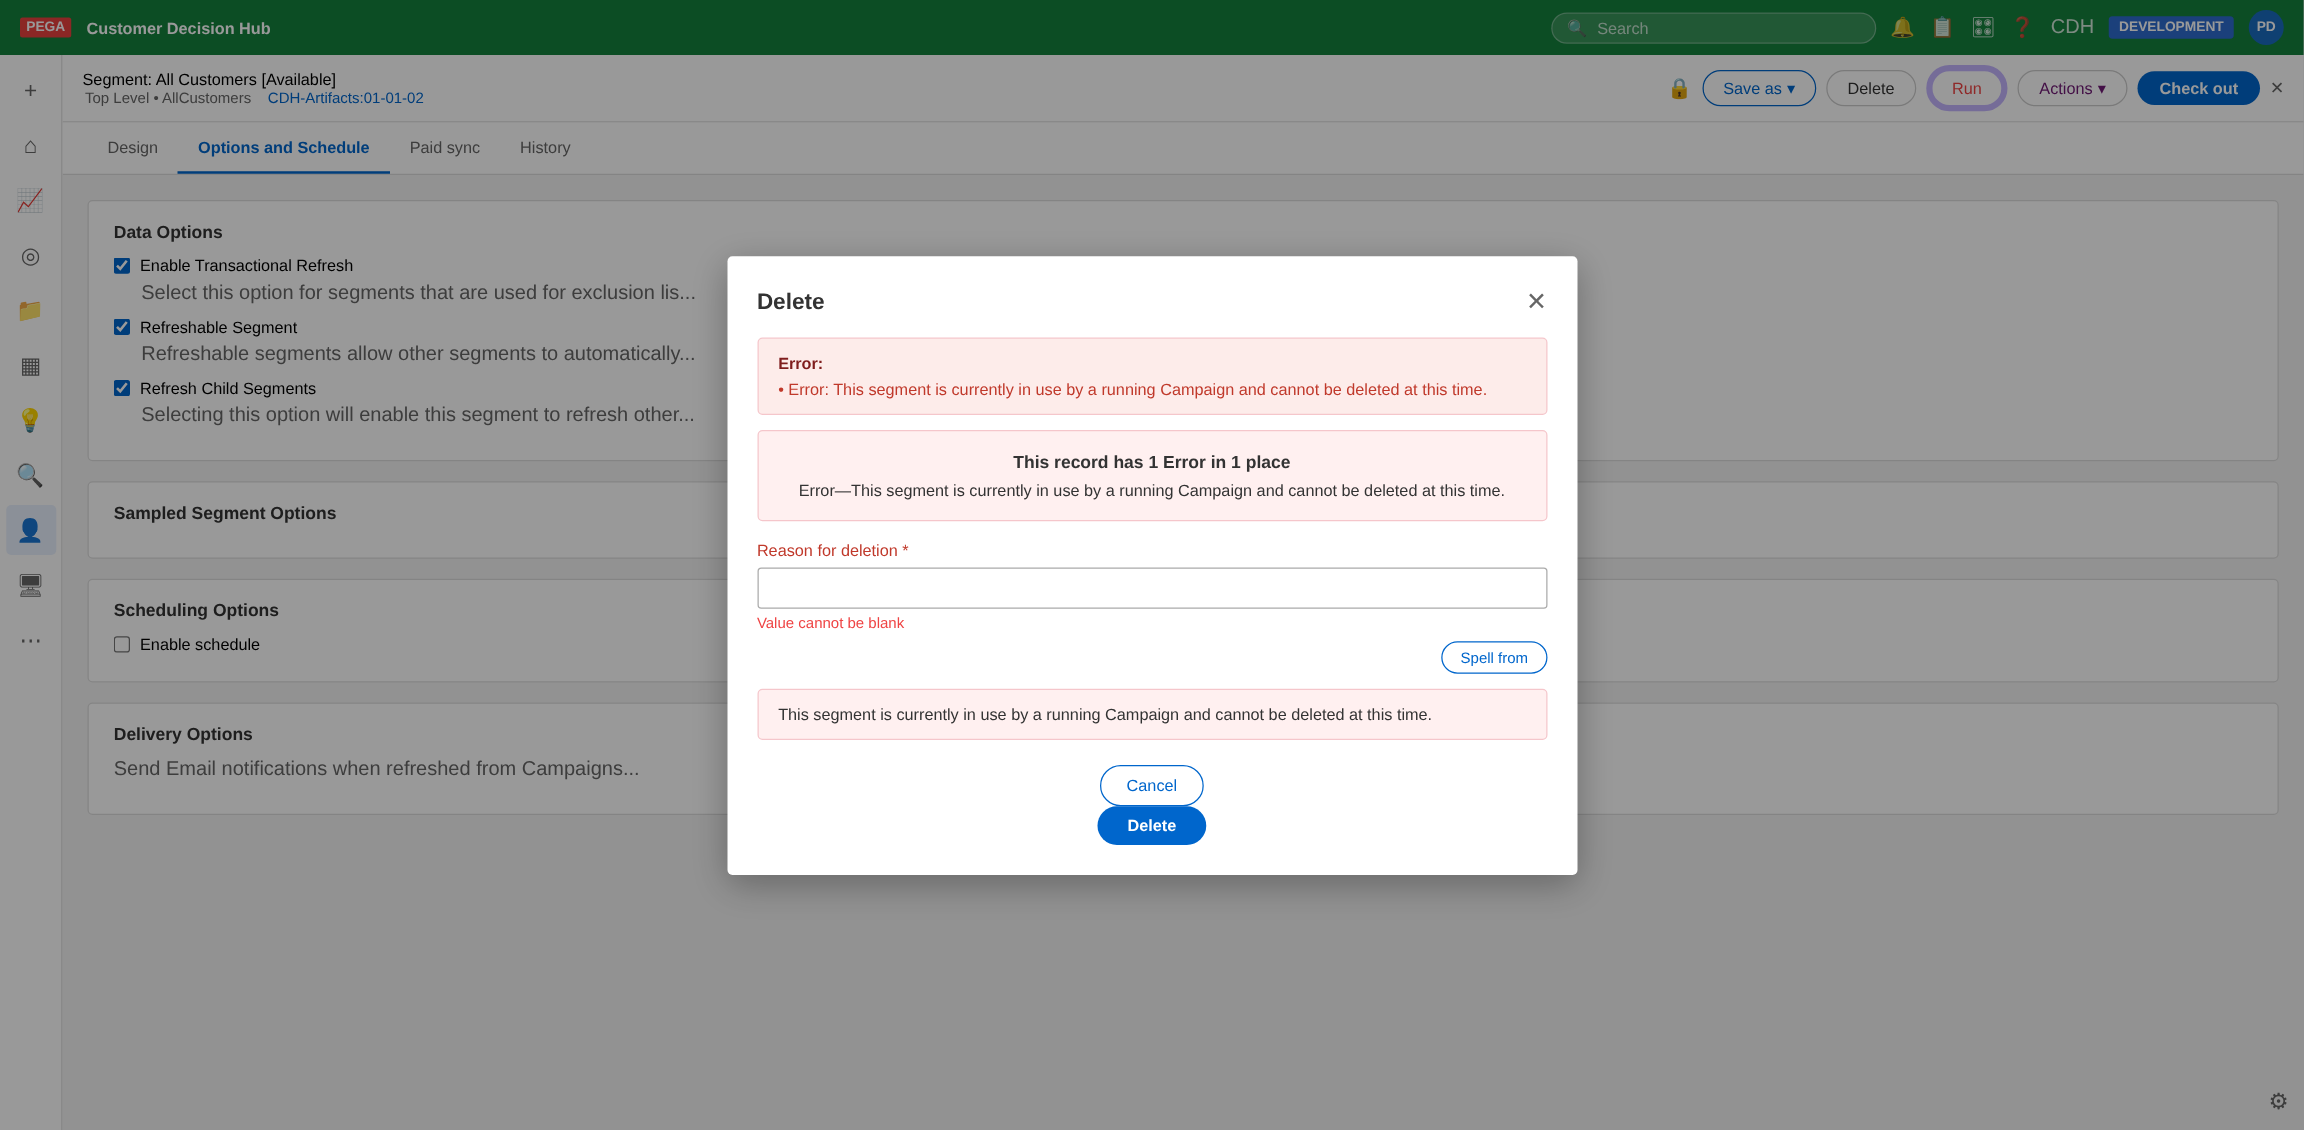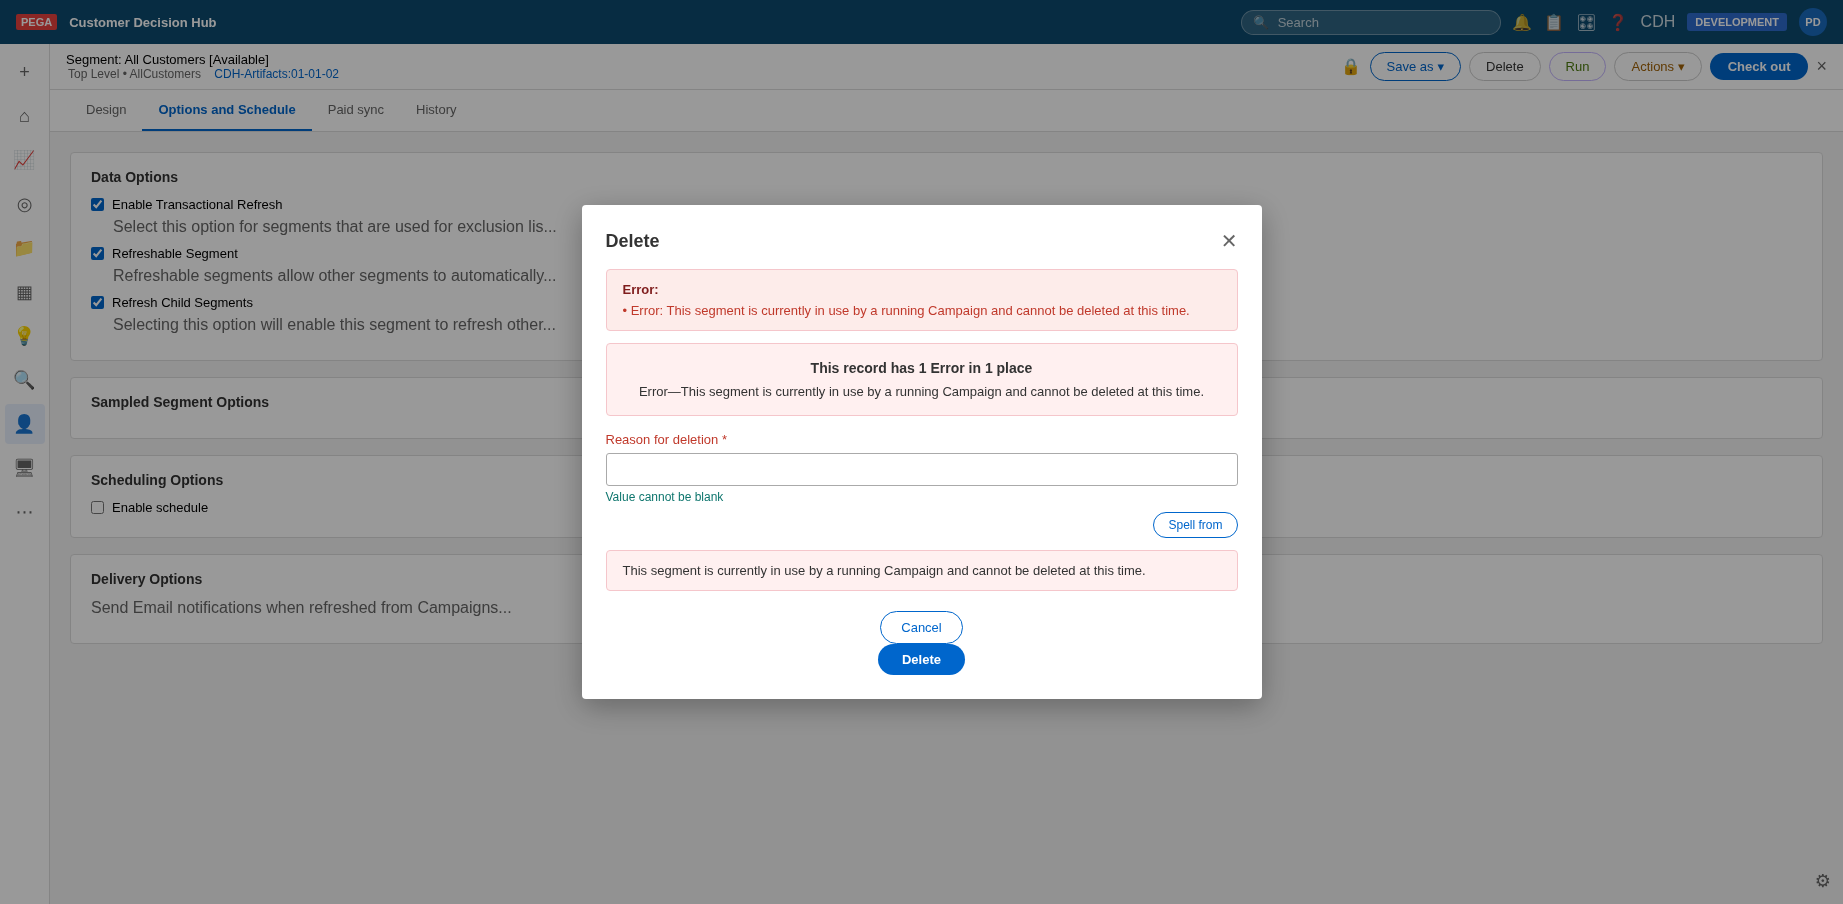--- a/index.html
+++ b/index.html
@@ -1,20 +1,20 @@
 <!DOCTYPE html>
 <html><head>
   <meta charset="utf-8">
   <style>
     * { box-sizing: border-box; margin: 0; padding: 0; }
     body { font-family: 'Segoe UI', Arial, sans-serif; font-size: 13px; background: #f0f0f0; overflow: hidden; }
 
     
     .top-nav {
-      background: #0c4a6e;
+      background: #15803d;
       color: white;
       height: 44px;
       display: flex;
       align-items: center;
       padding: 0 16px;
       gap: 12px;
       position: relative;
       z-index: 10;
     }
     .top-nav .brand { font-size: 13px; font-weight: 600; color: white; display: flex; align-items: center; gap: 8px; }
@@ -52,22 +52,22 @@
       align-items: center;
       gap: 8px;
     }
     .breadcrumb { font-size: 12px; color: #666; margin-left: 2px; }
     .breadcrumb a { color: #0066cc; }
     .toolbar-right { margin-left: auto; display: flex; align-items: center; gap: 8px; }
     .lock-icon { color: #999; font-size: 16px; }
     .btn { border-radius: 20px; padding: 6px 16px; font-size: 13px; cursor: pointer; border: 1px solid #ccc; background: white; display: flex; align-items: center; gap: 4px; }
     .btn-save { border: 1px solid #0066cc; color: #0066cc; }
     .btn-delete { border: 1px solid #ccc; color: #333; }
-    .btn-run { border: 1px solid #c4b5fd; color: #4d7c0f; }
-    .btn-actions { border: 1px solid #ccc; color: #a16207; }
+    .btn-run { border: 5px solid #c4b5fd; color: #ef4444; }
+    .btn-actions { border: 1px solid #ccc; color: #701a75; }
     .btn-checkout { background: #0066cc; color: white; border: none; border-radius: 20px; padding: 6px 18px; font-size: 13px; font-weight: 600; cursor: pointer; }
     .btn-close { background: transparent; border: none; font-size: 18px; color: #666; cursor: pointer; }
 
     
     .app-container { display: flex; height: calc(100vh - 44px); }
     .left-sidebar {
       width: 50px;
       background: white;
       border-right: 1px solid #ddd;
       display: flex;
@@ -169,21 +169,21 @@
     .field-label span { color: #c0392b; }
     .text-input {
       width: 100%;
       border: 1px solid #aaa;
       border-radius: 3px;
       padding: 8px 10px;
       font-size: 13px;
       outline: none;
       margin-bottom: 4px;
     }
-    .field-error { color: #0f766e; font-size: 12px; margin-bottom: 8px; }
+    .field-error { color: #ef4444; font-size: 12px; margin-bottom: 8px; }
     .spell-check-row { display: flex; justify-content: flex-end; margin-bottom: 12px; }
     .btn-spell { border: 1px solid #0066cc; color: #0066cc; border-radius: 20px; padding: 5px 14px; font-size: 12px; cursor: pointer; background: white; }
 
     
     .info-box {
       background: #fff0f0;
       border: 1px solid #f5c6cb;
       border-radius: 4px;
       padding: 12px 16px;
       margin-bottom: 20px;

